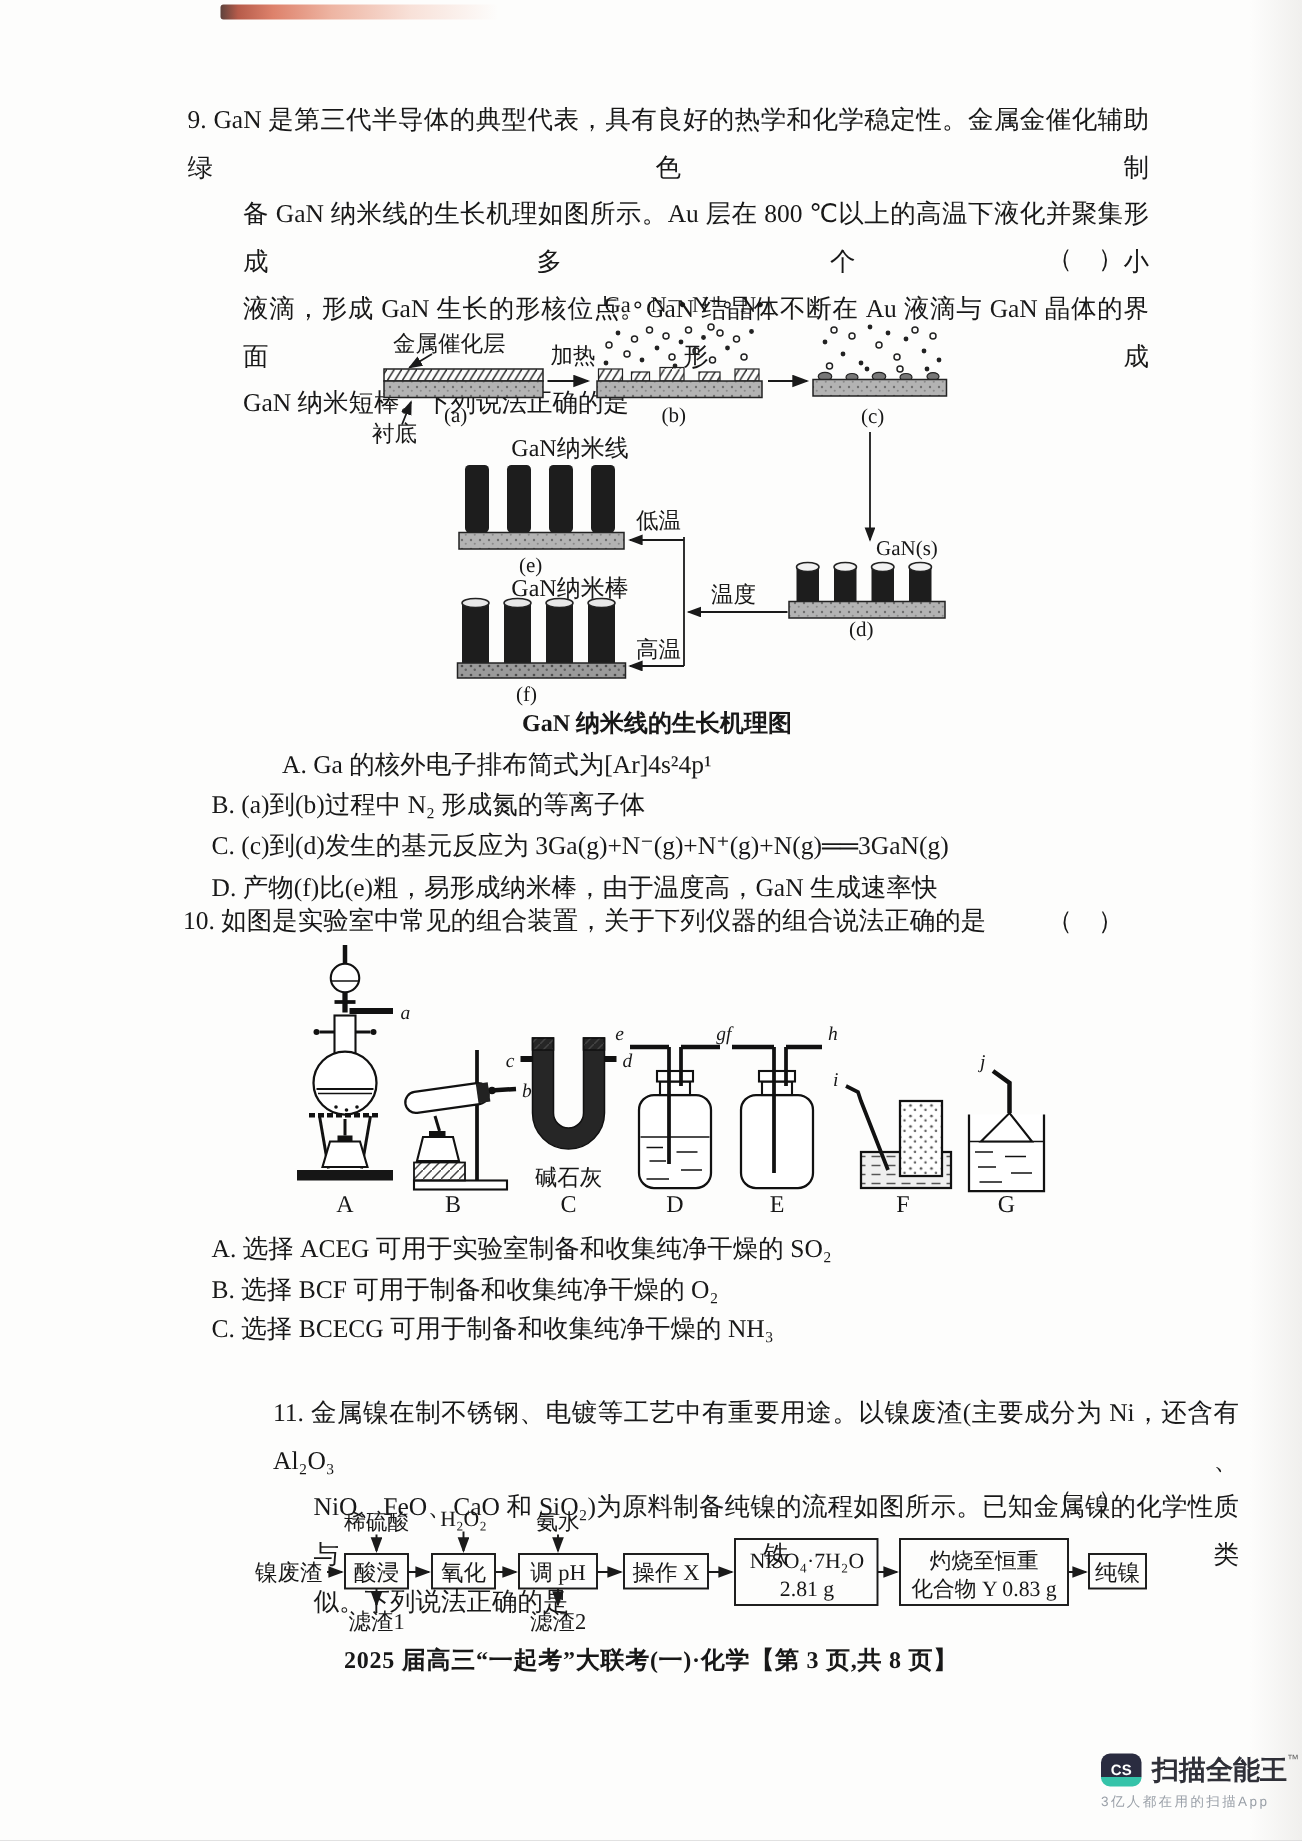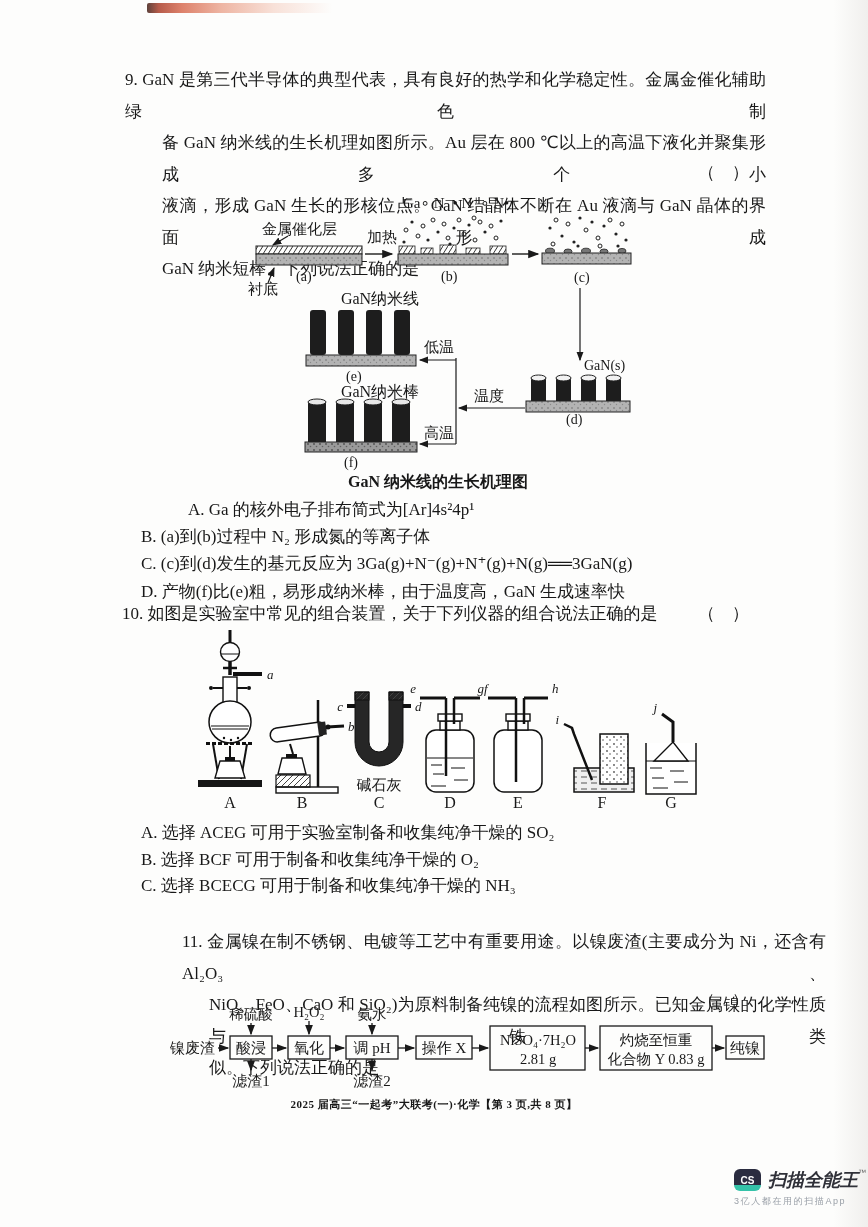--- a/index.html
+++ b/index.html
@@ -10,28 +10,28 @@
         background:linear-gradient(90deg,#42211a 0%,#aa3f2b 6%,#d86c52 18%,#eba893 38%,#f7dcd2 65%,rgba(255,255,255,0) 95%);}
   .qblock{position:absolute;font-size:17px;line-height:31.5px;}
   .qline{text-align:justify;}
   .fill{text-align-last:justify;}
   .cont{padding-left:37px;}
   .cont2{padding-left:27px;}
   .oneline{position:absolute;font-size:17px;white-space:nowrap;}
   .bracket{position:absolute;left:698px;font-size:17px;white-space:nowrap;}
   .opt{position:absolute;left:141px;font-size:17px;white-space:nowrap;}
   .cap{position:absolute;left:348px;top:472px;width:250px;text-align:left;font-size:16px;font-weight:600;}
-  .footer{position:absolute;left:0;top:1097px;width:868px;text-align:center;font-size:11px;font-weight:700;letter-spacing:.5px;}
+  .footer{position:absolute;left:0;top:1097px;width:868px;text-align:center;font-size:16px;font-weight:700;letter-spacing:.5px;}
   svg{position:absolute;overflow:visible;}
   svg text{font-family:"Liberation Serif","DejaVu Sans",serif;fill:#181818;}
   .wm{position:absolute;left:734px;top:1168px;width:140px;font-family:"Liberation Sans","DejaVu Sans",sans-serif;}
   .wm-row{display:flex;align-items:center;}
   .wm-logo{width:27px;height:22px;border-radius:6px;display:flex;align-items:center;justify-content:center;
         color:#fff;font-size:10px;font-weight:700;}
-  .wm-brand{margin-left:7px;font-size:18px;font-weight:700;color:#2f3038;font-style:italic;}
+  .wm-brand{margin-left:7px;font-size:18px;font-weight:700;color:#2f3038;}
   .wm-tm{font-size:8px;color:#666;vertical-align:top;}
   .wm-tag{margin-top:3px;font-size:9px;letter-spacing:1.6px;color:#9aa0a8;white-space:nowrap;}
 </style>
 </head>
 <body>
 
 <div class="page">
 
   <div class="smudge"></div>
 

